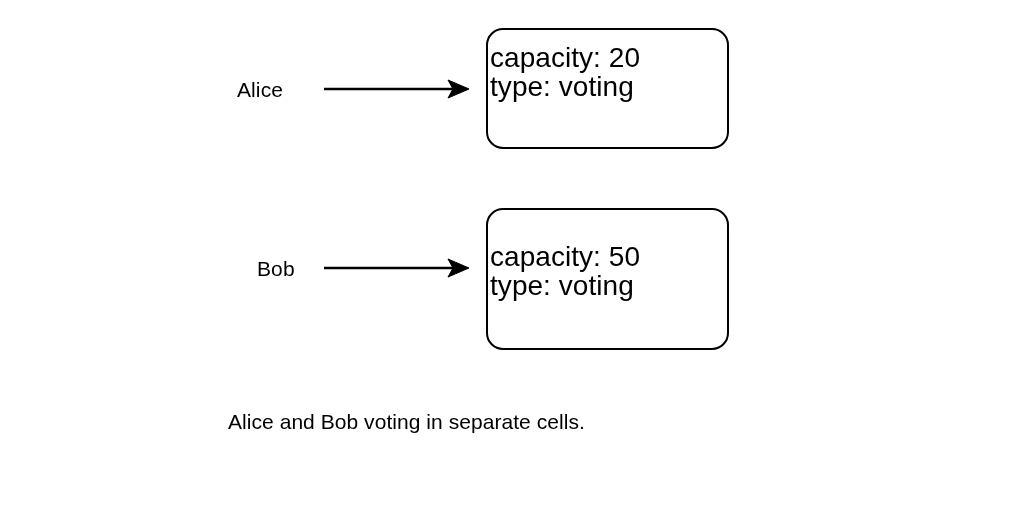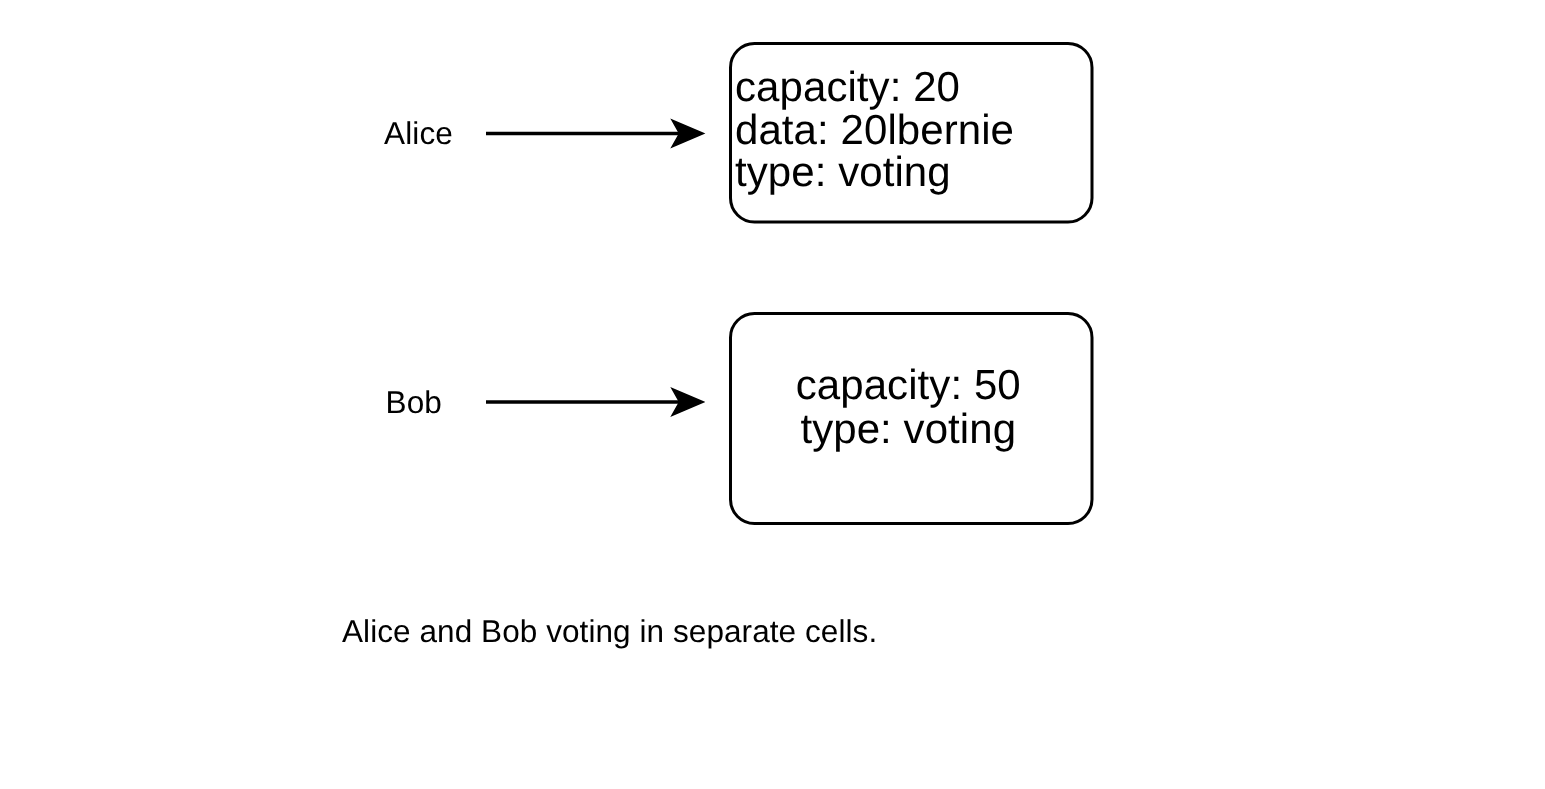--- a/index.html
+++ b/index.html
@@ -22,21 +22,21 @@
 
   
   .actor-label {
     position: absolute;
     font-size: 21px;
     line-height: 21px;
     color: #000000;
     white-space: nowrap;
     letter-spacing: 0.1px;
   }
-  #actor-alice { left: 237px; top: 79px; margin-left: 19px; }
+  #actor-alice { left: 237px; top: 79px; }
   #actor-bob   { left: 257px; top: 258px; }
 
   
   #arrow-layer {
     position: absolute;
     left: 0;
     top: 0;
     width: 1030px;
     height: 526px;
     pointer-events: none;
@@ -64,21 +64,21 @@
   }
   .cell-fields {
     position: absolute;
     left: 2px;
     right: 6px;
     font-size: 28px;
     line-height: 28.5px;
     white-space: nowrap;
   }
   #cell-box-alice .cell-fields { top: 14px; }
-  #cell-box-bob   .cell-fields { top: 33px; text-align: center; }
+  #cell-box-bob   .cell-fields { top: 33px; }
   .cell-field-line {
     display: block;
     color: #000000;
     letter-spacing: 0.05px;
   }
 
   
   .caption-line {
     position: absolute;
     left: 228px;
@@ -109,21 +109,20 @@
     </g>
   </svg>
 
   <div id="actor-alice" class="actor-label">Alice</div>
 
   <div id="actor-bob" class="actor-label">Bob</div>
 
   <div id="cell-box-alice" class="cell-box">
     <div class="cell-fields">
       <span class="cell-field-line">capacity: 20</span>
-      <span class="cell-field-line">data: 20lbernie</span>
       <span class="cell-field-line">type: voting</span>
     </div>
   </div>
 
   <div id="cell-box-bob" class="cell-box">
     <div class="cell-fields">
       <span class="cell-field-line">capacity: 50</span>
       <span class="cell-field-line">type: voting</span>
     </div>
   </div>

